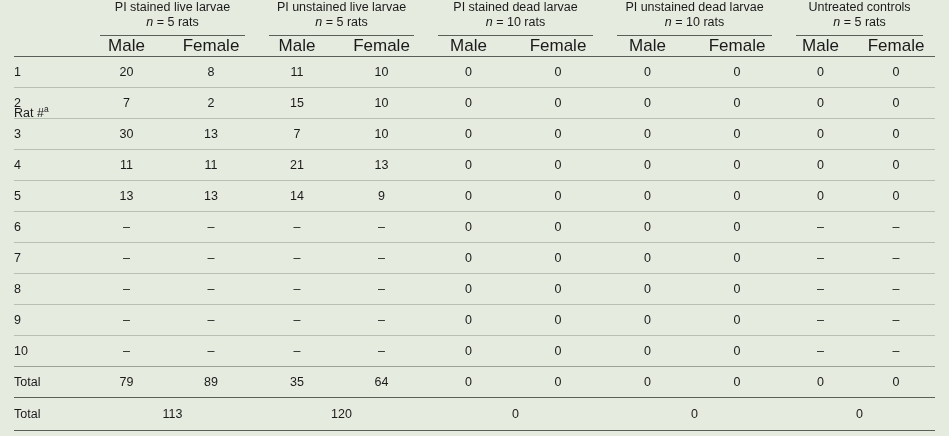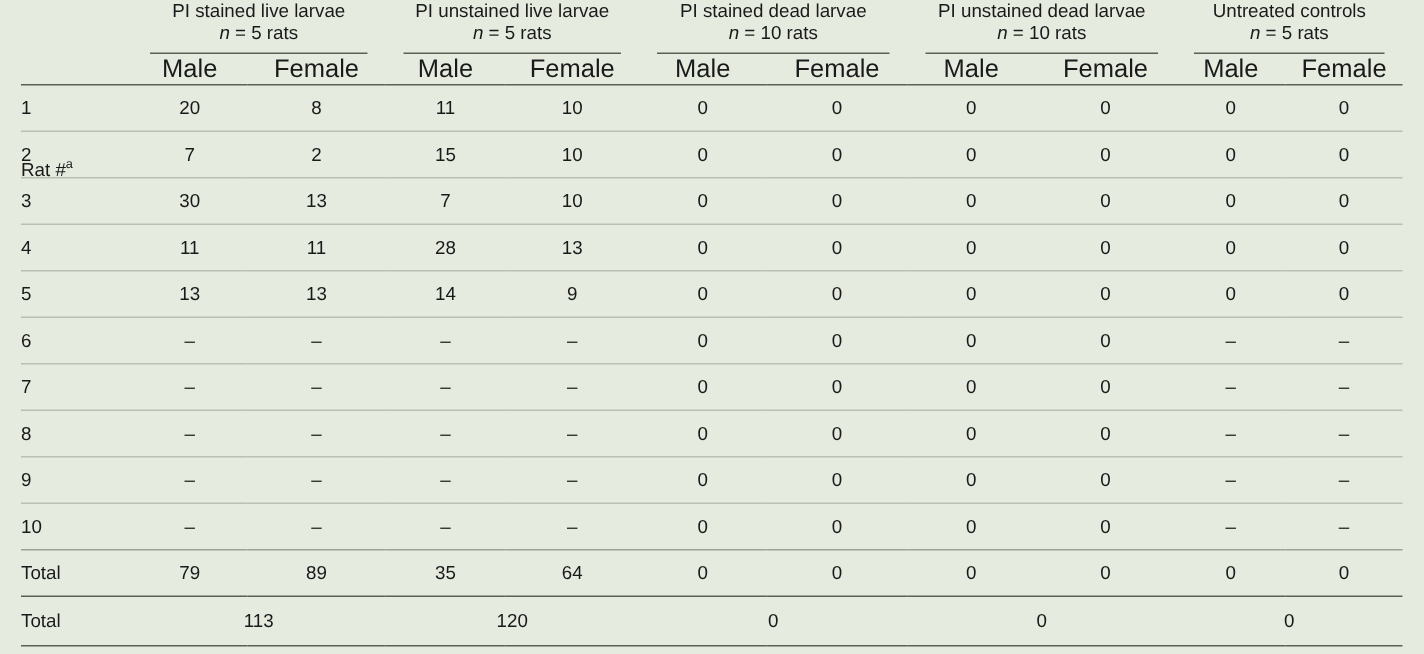--- a/index.html
+++ b/index.html
@@ -172,21 +172,21 @@
         <td class="c">0</td>
         <td class="c">0</td>
         <td class="c">0</td>
         <td class="c">0</td>
         <td class="c">0</td>
       </tr>
       <tr>
         <td class="l">4</td>
         <td class="c">11</td>
         <td class="c">11</td>
-        <td class="c">28</td>
+        <td class="c">21</td>
         <td class="c">13</td>
         <td class="c">0</td>
         <td class="c">0</td>
         <td class="c">0</td>
         <td class="c">0</td>
         <td class="c">0</td>
         <td class="c">0</td>
       </tr>
       <tr>
         <td class="l">5</td>

